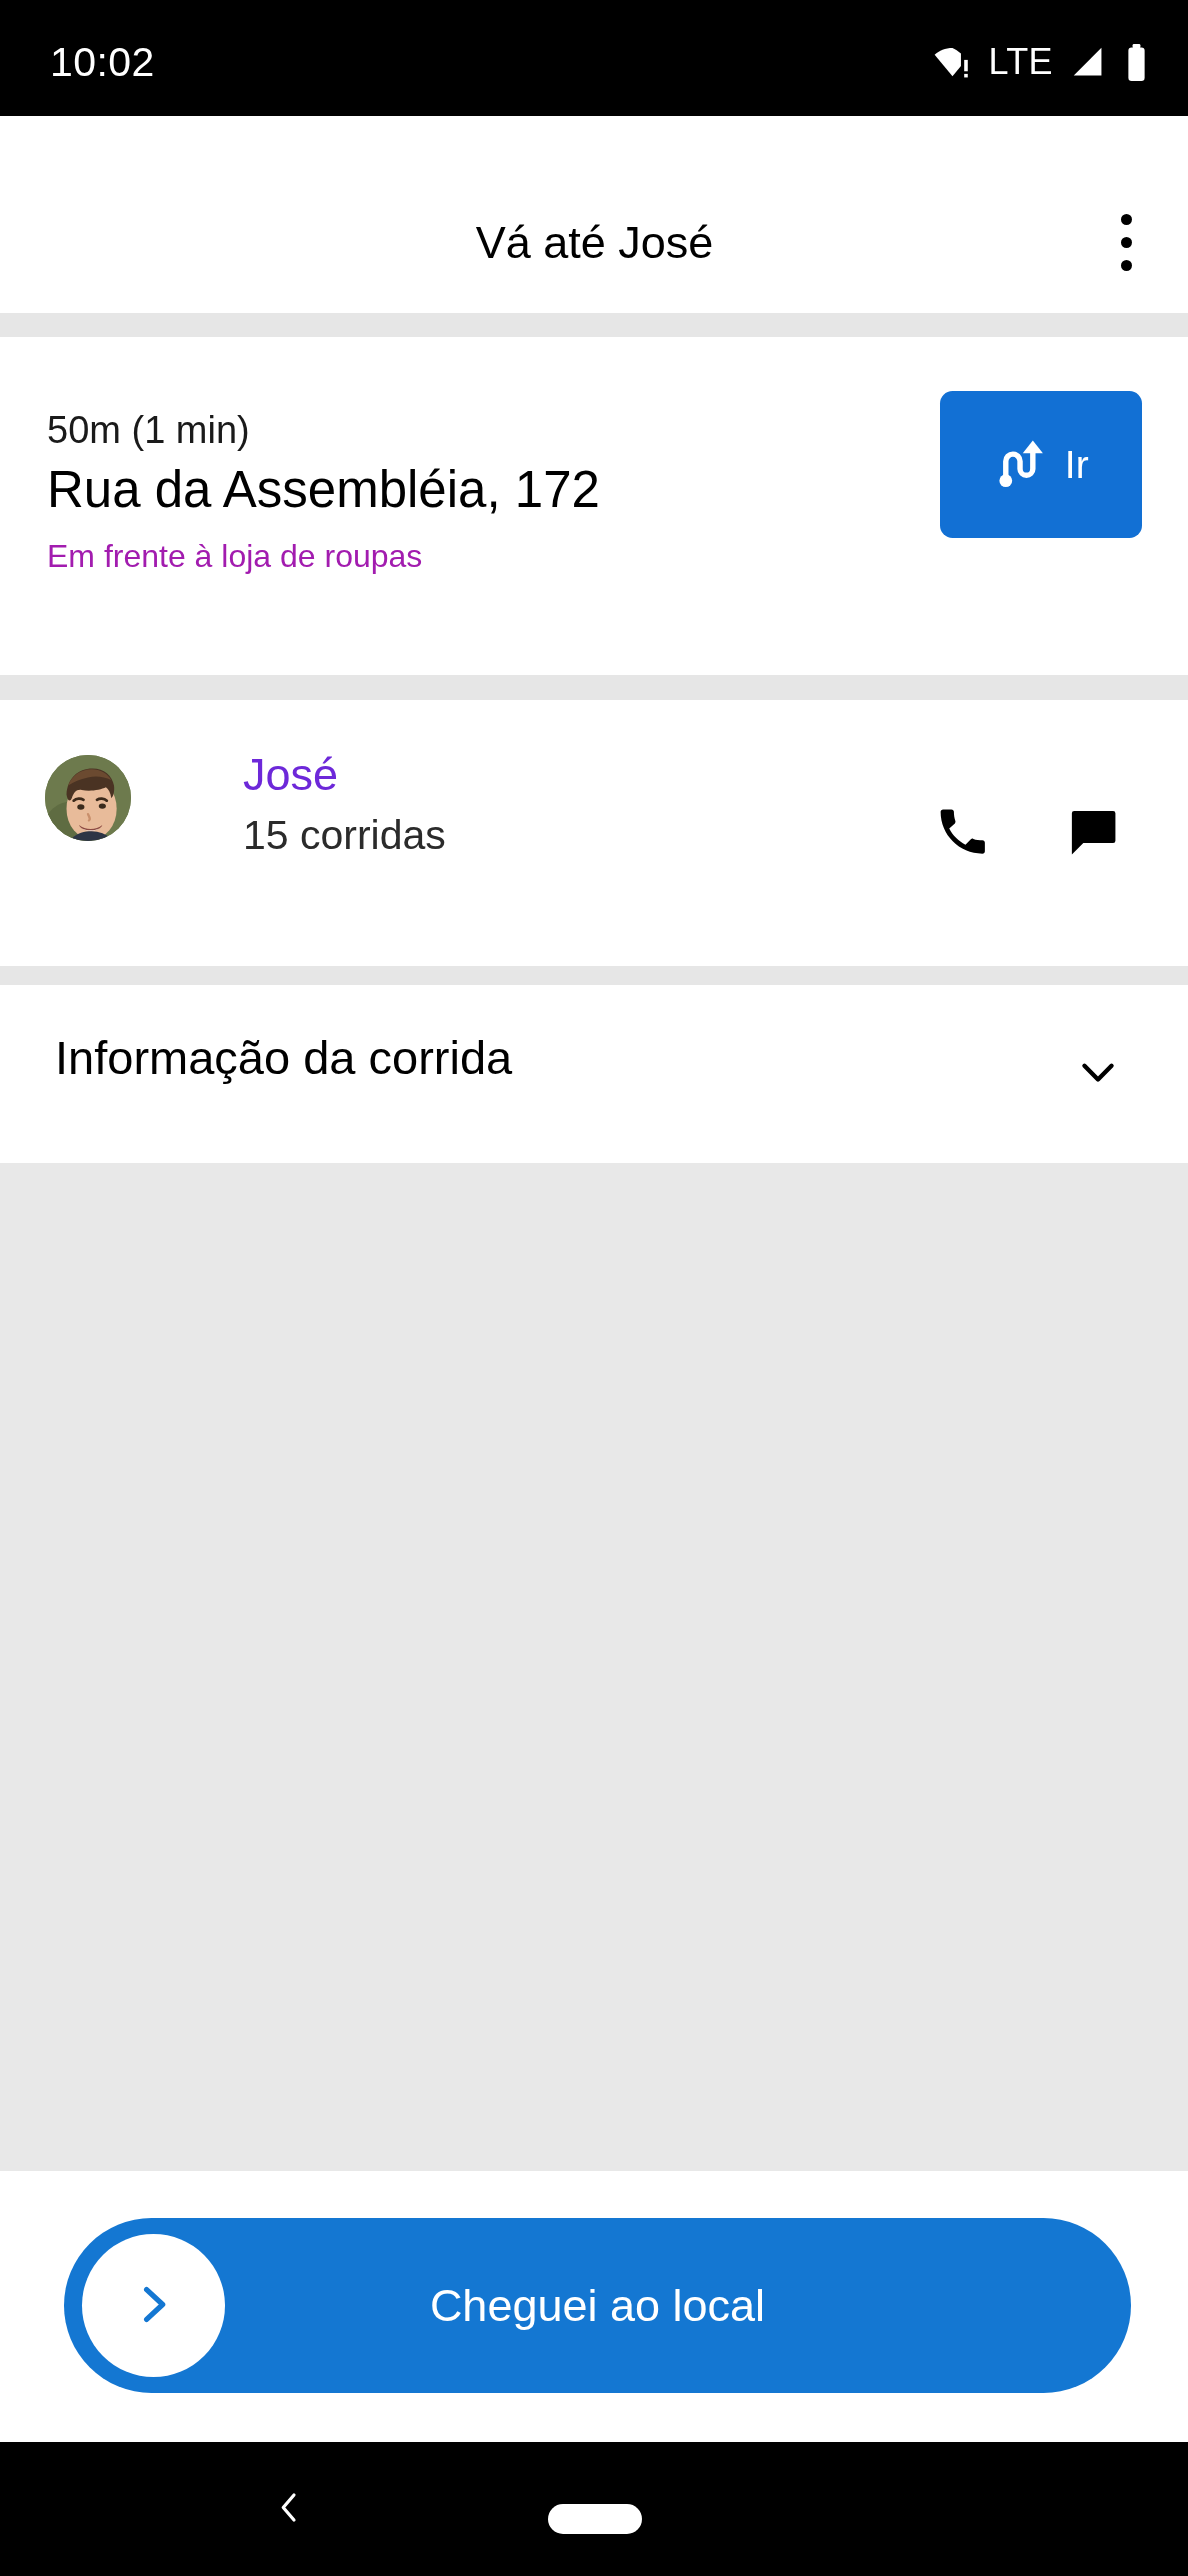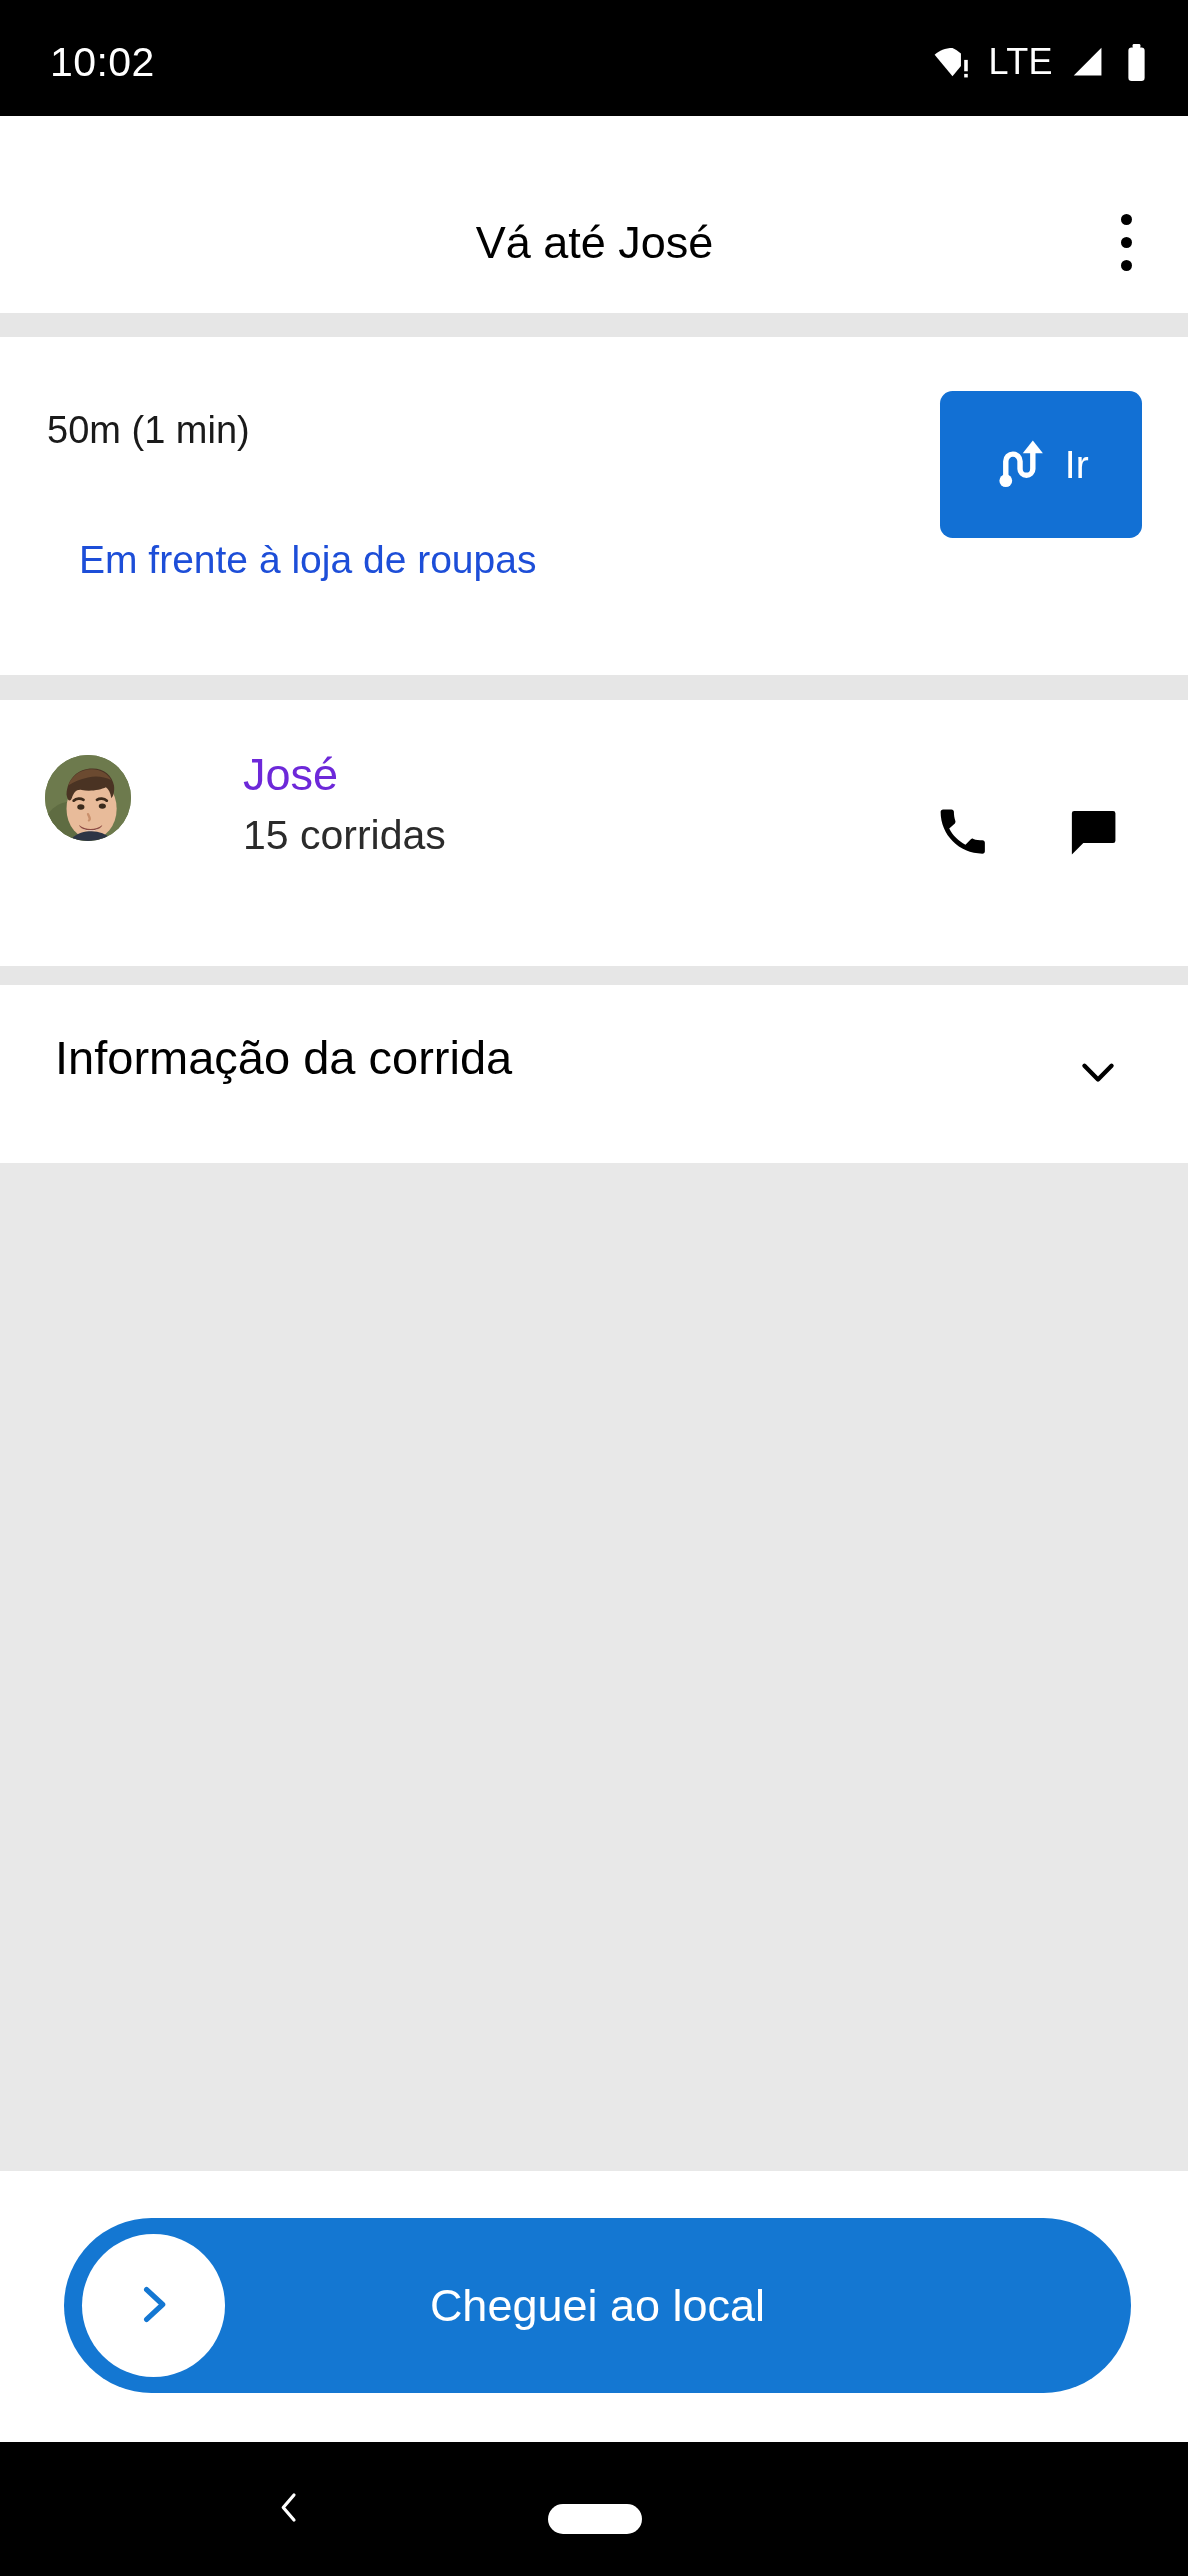--- a/index.html
+++ b/index.html
@@ -80,21 +80,21 @@
   .dest-eta {
     position:absolute; left:47px; top:72px;
     font-size:38px; color:#1a1a1a;
   }
   .dest-address {
     position:absolute; left:47px; top:123px;
     font-size:51px; color:#000000;
   }
   .dest-note {
     position:absolute; left:47px; top:201px;
-    font-size:39px; color:#1d4ed8;margin-left:32px;
+    font-size:32px; color:#a21caf;
   }
   .go-button {
     position:absolute; right:47px; top:54px;
     width:202px; height:147px;
     background:#1270D4;
     border-radius:12.5px;
     display:flex; align-items:center; justify-content:center;
     gap:12.5px;
     cursor:pointer;
   }
@@ -245,20 +245,21 @@
       <span class="dot"></span>
       <span class="dot"></span>
       <span class="dot"></span>
     </div>
   </div>
 
   <div class="divider" style="top:313px;height:24px;"></div>
 
   <div class="dest-card">
     <div class="dest-eta">50m (1 min)</div>
+    <div class="dest-address">Rua da Assembléia, 172</div>
     <div class="dest-note">Em frente à loja de roupas</div>
 
     <div class="go-button">
       <span>
         <svg width="59" height="59" viewBox="0 0 24 24">
           <path d="M5.2 18.6V11.1a2.9 2.9 0 0 1 5.8 0v3.1a2.6 2.6 0 0 0 5.2 0V7.4" fill="none" stroke="#fff" stroke-width="2.2" stroke-linecap="round"></path>
           <circle cx="5.2" cy="19" r="2.6" fill="#fff"></circle>
           <path d="M16.2 2.6l4.1 5.2h-8.2z" fill="#fff"></path>
         </svg>
       </span>

